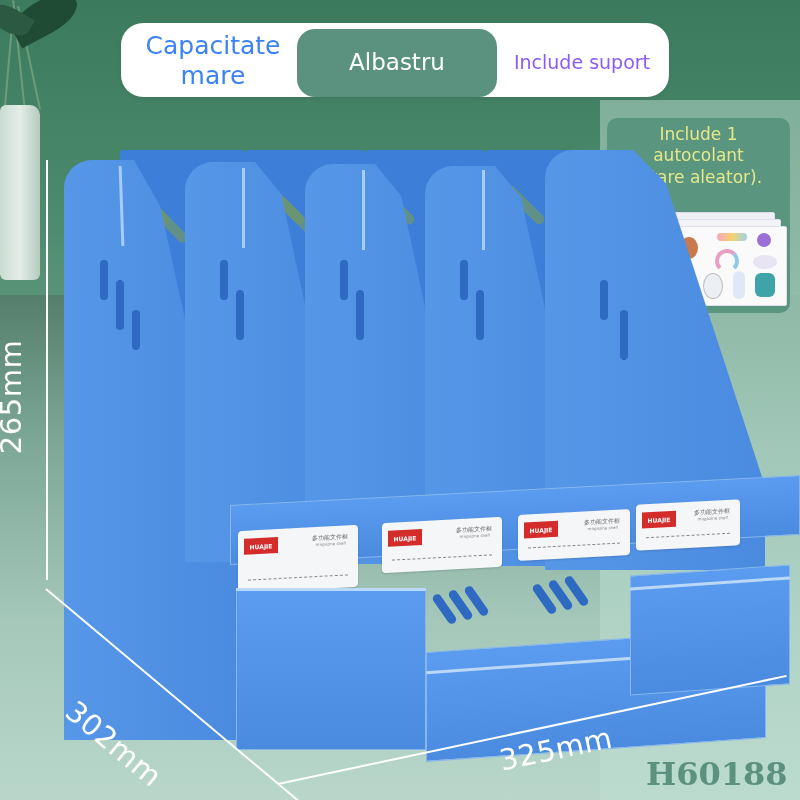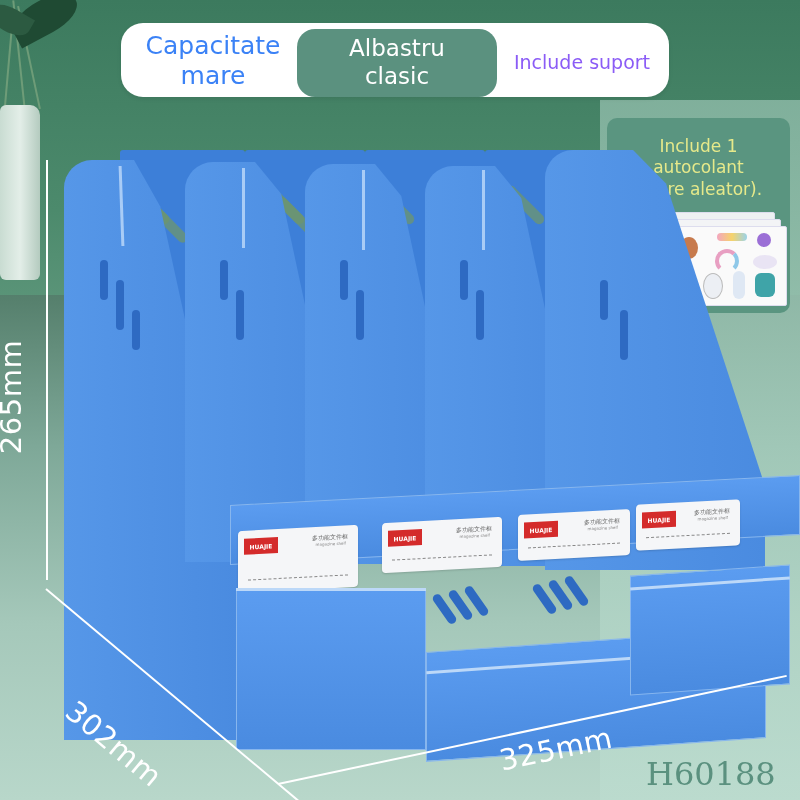--- a/index.html
+++ b/index.html
@@ -28,21 +28,21 @@
   .banner { position: absolute; left: 121px; top: 23px; width: 548px; height: 74px;
     background: #ffffff; border-radius: 22px; box-shadow: 0 2px 4px rgba(0,0,0,.08); }
   .pill { position: absolute; display: flex; align-items: center; justify-content: center; text-align: center; line-height: 1.2; }
   .pill.cap { left: 128px; top: 28px; width: 170px; height: 66px; color: #3b82f6; font-size: 25px; }
   .pill.blue { left: 297px; top: 29px; width: 200px; height: 68px; background: #5b917f; color: #ffffff; font-size: 23px; border-radius: 18px; }
   .pill.pen { left: 497px; top: 30px; width: 170px; height: 64px; color: #8b5cf6; font-size: 19px; }
 
   
   .sticker-card { position: absolute; left: 607px; top: 118px; width: 183px; height: 195px;
     background: #5a9580; border-radius: 10px; }
-  .sticker-title { position: absolute; left: 0; top: 18px; width: 183px; text-align: center; color: #e6e98a; font-size: 17px; line-height: 1.25; }
+  .sticker-title { position: absolute; left: 0; top: 6px; width: 183px; text-align: center; color: #e6e98a; font-size: 17px; line-height: 1.25; }
   .sheet { position: absolute; background: #fafafa; border: 1px solid #dde; border-radius: 2px; }
   .sheet.s1 { left: 18px; top: 94px; width: 150px; height: 85px; background:#eef1f3; }
   .sheet.s2 { left: 22px; top: 101px; width: 152px; height: 84px; background:#f3f4f6; }
   .sheet.s3 { left: 27px; top: 108px; width: 153px; height: 80px; }
   .stk { position: absolute; border-radius: 50%; }
 
   
   .org { position: absolute; left: 60px; top: 140px; width: 740px; height: 620px; }
   .slot-back { position: absolute; background: #3d7fd8; border-radius: 3px; }
   .slot-side { position: absolute; background: linear-gradient(90deg, #5697e8, #4a8be0); border-top-left-radius: 28px; }
@@ -57,21 +57,21 @@
   .dash { position: absolute; left: 10px; right: 10px; bottom: 12px; border-top: 1px dashed #888; }
   .tray { position: absolute; background: linear-gradient(180deg, #5b9cf0, #4a8be0); border: 1px solid #87b6ee; }
   .tray-rim { position: absolute; background: #bcd8f8; }
 
   
   .dim-line { position: absolute; background: #ffffff; }
   .dim-text { position: absolute; color: #ffffff; font-size: 29px; font-family: "DejaVu Sans", sans-serif; letter-spacing: .5px; white-space: nowrap; }
   .dim-h { left: -46px; top: 380px; transform: rotate(-90deg); transform-origin: center; }
   .dim-d { left: 70px; top: 690px; transform: rotate(40deg); transform-origin: left center; }
   .dim-w { left: 500px; top: 744px; transform: rotate(-12deg); transform-origin: left center; }
-  .model { position: absolute; left: 646px; top: 755px; color: #5b917f; font-size: 32px; font-weight: normal; font-family: "DejaVu Serif", serif; }
+  .model { position: absolute; left: 646px; top: 755px; color: #5b917f; font-size: 32px; font-weight: bold; font-family: "DejaVu Serif", serif; }
 </style>
 </head>
 <body>
 
 <div class="wall"></div>
 <div class="desk"></div>
 <div class="desk-right"></div>
 
 <div>
   <div class="stem" style="left:8px;top:10px;height:100px;transform:rotate(5deg);"></div>
@@ -85,21 +85,20 @@
 <div class="banner"></div>
 <div class="pill cap">
   <div>
     <div>Capacitate</div>
     <div>mare</div>
   </div>
 </div>
 <div class="pill blue">
   <div>
     <div>Albastru</div>
-    <div>clasic</div>
   </div>
 </div>
 <div class="pill pen">
   <div>
     <div>Include suport</div>
   </div>
 </div>
 
 <div class="sticker-card">
   <div class="sticker-title">

